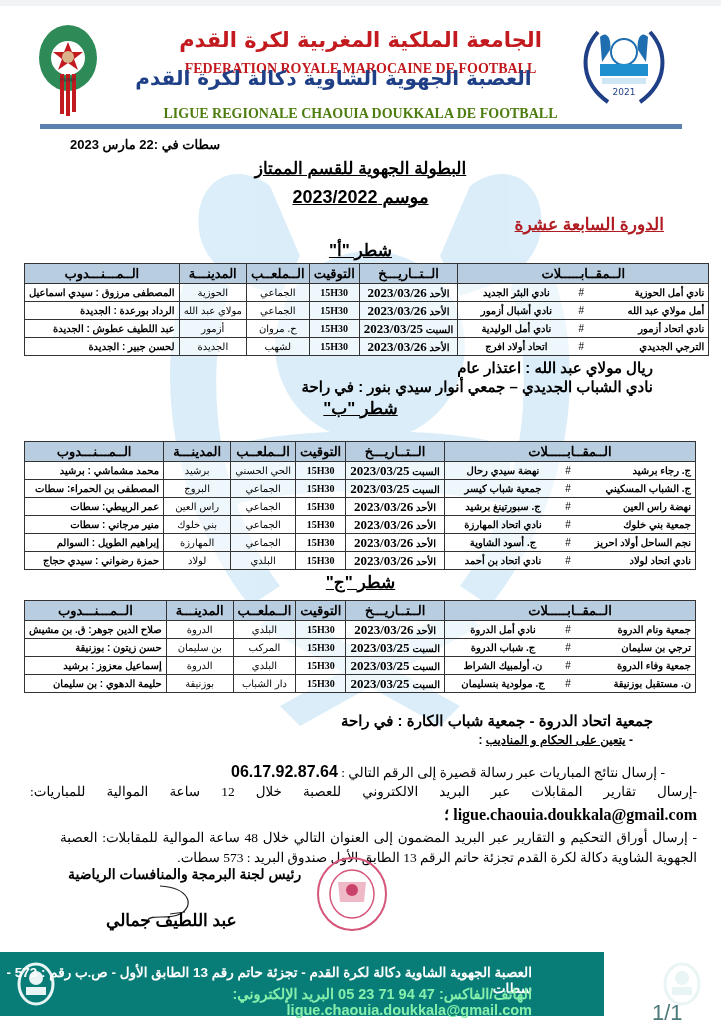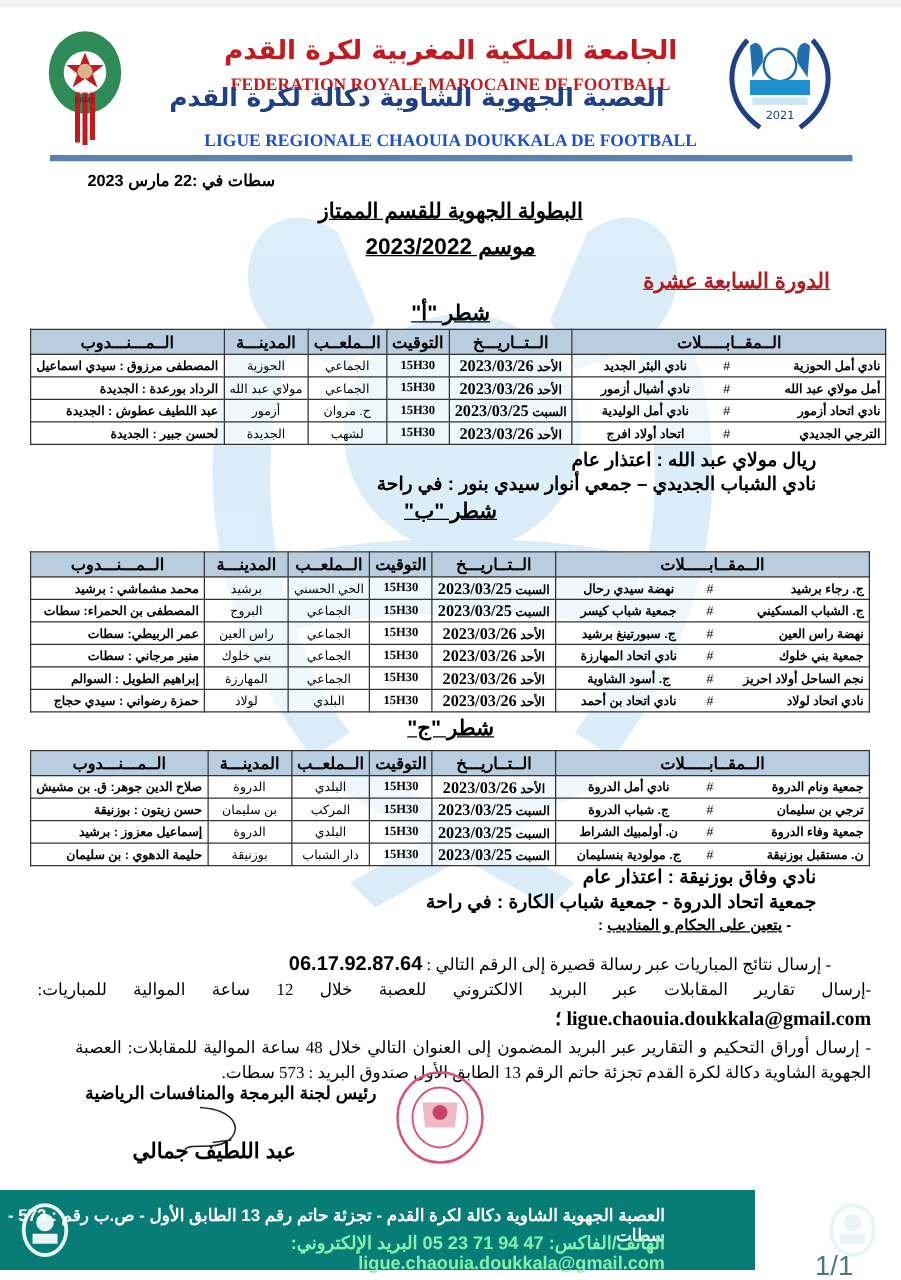--- a/index.html
+++ b/index.html
@@ -4,21 +4,21 @@
 <style>
   html,body{margin:0;padding:0;}
   body{width:721px;height:1024px;background:#f2f3f4;position:relative;overflow:hidden;font-family:"DejaVu Sans",sans-serif;color:#000;}
   .page{position:absolute;left:0;top:6px;width:721px;height:1018px;background:#fff;}
   .watermark{position:absolute;left:130px;top:140px;width:480px;height:580px;pointer-events:none;}
   .hdr-logo-l{position:absolute;left:38px;top:18px;width:60px;height:92px;}
   .hdr-logo-r{position:absolute;left:578px;top:16px;width:92px;height:88px;}
   .hdr-ar1{position:absolute;left:0;width:721px;top:22px;text-align:center;color:#c21a1f;font-weight:bold;font-size:21px;direction:rtl;font-family:"DejaVu Sans",sans-serif;}
   .hdr-fr1{position:absolute;left:0;width:721px;top:55px;text-align:center;color:#c21a1f;font-weight:bold;font-size:14px;font-family:"Liberation Serif",serif;}
   .hdr-ar2{position:absolute;left:0;width:667px;top:60px;text-align:center;color:#1f3f86;font-weight:bold;font-size:20px;direction:rtl;font-family:"DejaVu Sans",sans-serif;}
-  .hdr-fr2{position:absolute;left:0;width:721px;top:100px;text-align:center;color:#1d4ed8;font-weight:bold;font-size:14px;font-family:"Liberation Serif",serif;}
+  .hdr-fr2{position:absolute;left:0;width:721px;top:100px;text-align:center;color:#4d7c0f;font-weight:bold;font-size:14px;font-family:"Liberation Serif",serif;}
   .hdr-rule{position:absolute;left:40px;top:118px;width:642px;height:5px;background:#5b82ae;}
   .txt{position:absolute;direction:rtl;font-family:"Liberation Sans",sans-serif;font-weight:bold;}
   .u{text-decoration:underline;}
   table.sch{position:absolute;border-collapse:collapse;direction:rtl;font-family:"Liberation Sans",sans-serif;}
   table.sch th{background:#b9cde0;font-weight:bold;font-size:13px;height:19px;border:1px solid #333;padding:0 4px;text-align:center;}
   table.sch td{border:1px solid #333;font-size:10px;height:17px;padding:0 4px;background:rgba(255,255,255,0.55);white-space:nowrap;}
   td.match{text-align:right;font-weight:bold;}
   td.match .home{display:inline-block;width:112px;text-align:right;}
   td.match .hash{display:inline-block;width:22px;text-align:center;font-weight:normal;}
   td.match .away{display:inline-block;width:108px;text-align:center;font-weight:bold;}
@@ -242,21 +242,20 @@
         <tr>
           <td class="match"><span class="home">ن. مستقبل بوزنيقة</span><span class="hash">#</span><span class="away">ج. مولودية بنسليمان</span></td>
           <td class="date"><span class="day">السبت</span> <span class="dval">2023/03/25</span></td>
           <td class="time">15H30</td>
           <td class="c">دار الشباب</td>
           <td class="c">بوزنيقة</td>
           <td class="ref">حليمة الدهوي : بن سليمان</td>
         </tr>
       </tbody>
   </table>
-  <div class="txt" style="right:68px;top:686px;font-size:15px;">نادي وفاق بوزنيقة : اعتذار عام</div>
   <div class="txt" style="right:68px;top:706px;font-size:15px;">جمعية اتحاد الدروة  - جمعية شباب الكارة : في راحة</div>
 
   <div class="txt" style="right:88px;top:727px;font-size:12px;">
     <span>- </span><span class="u">يتعين على الحكام و المناديب</span><span> :</span>
   </div>
   <div class="txt" style="right:56px;top:757px;font-size:13.5px;font-weight:normal;font-family:'Liberation Serif',serif;">
     <span>- إرسال نتائج المباريات عبر رسالة قصيرة إلى الرقم التالي : </span><span style="font-family:'Liberation Sans',sans-serif;font-weight:bold;font-size:16px;">06.17.92.87.64</span>
   </div>
   <div class="txt" style="right:24px;left:30px;top:777px;font-size:13.5px;font-weight:normal;font-family:'Liberation Serif',serif;text-align:justify;text-align-last:justify;">-إرسال تقارير المقابلات عبر البريد الالكتروني للعصبة خلال 12 ساعة الموالية للمباريات:</div>
   <div class="txt" style="right:24px;top:799px;font-size:16px;font-family:'Liberation Serif',serif;">

